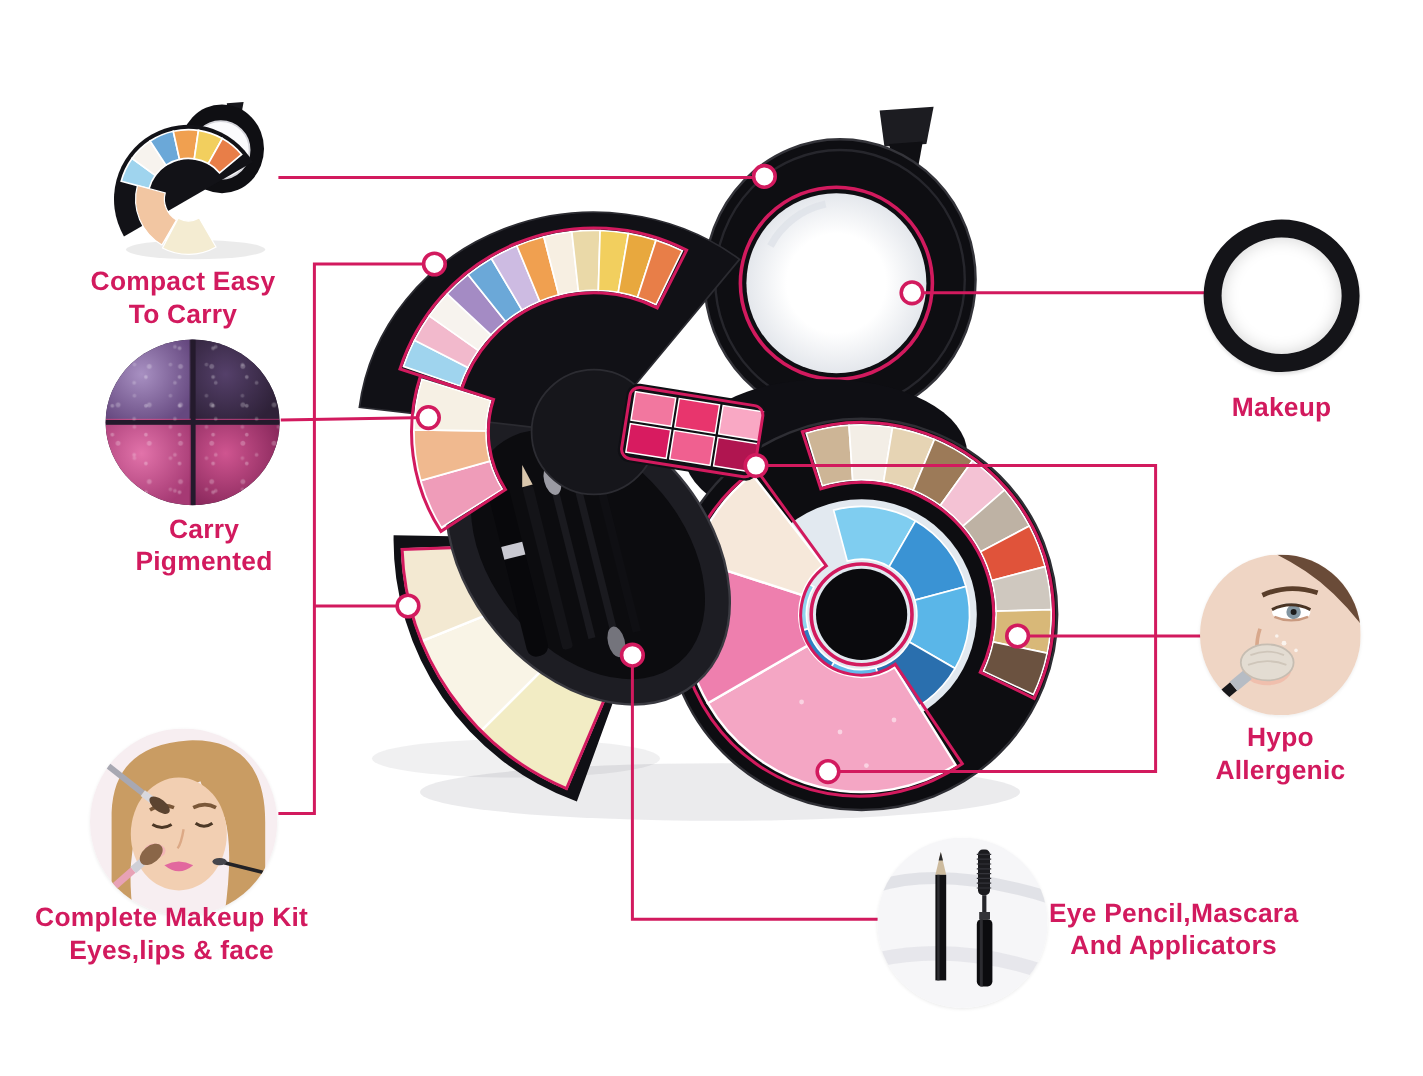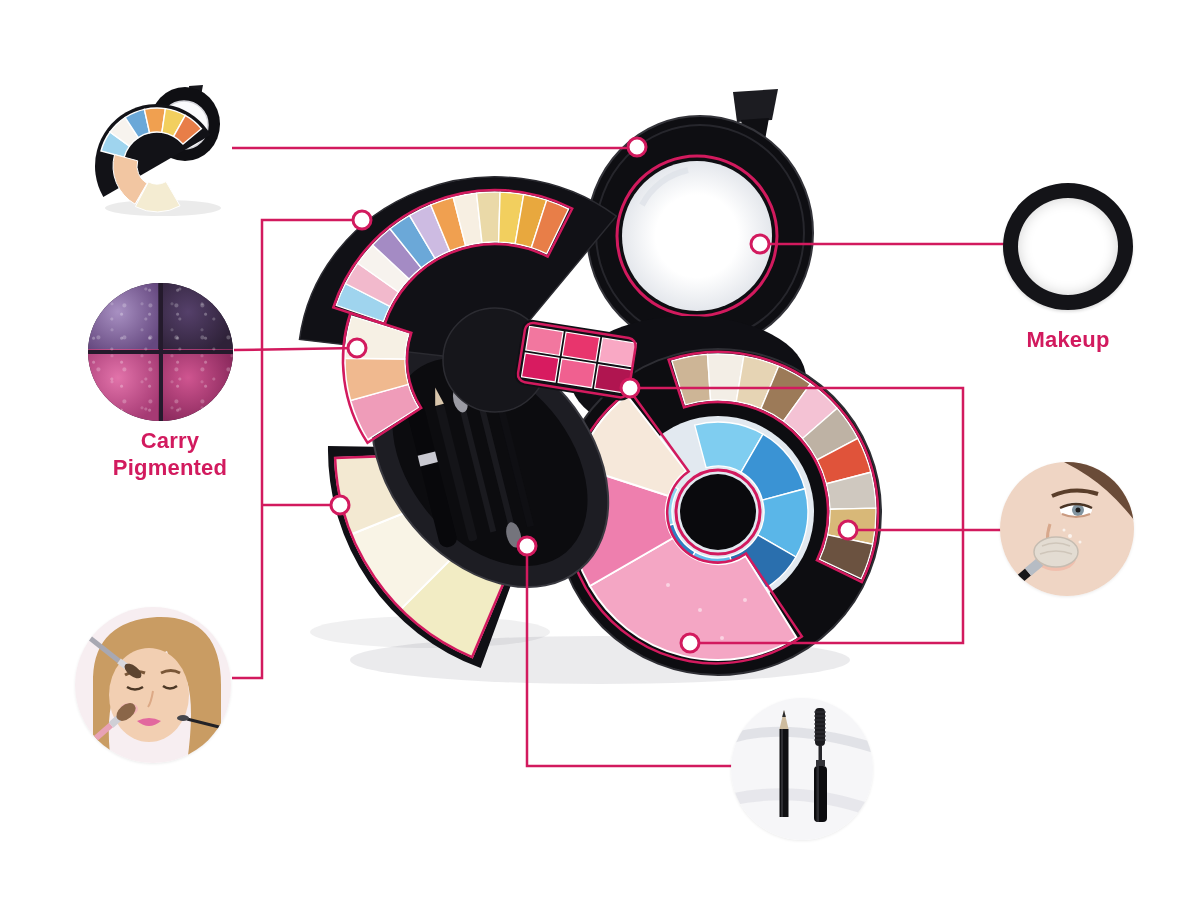--- a/index.html
+++ b/index.html
@@ -257,21 +257,37 @@
         <path d="M83 34 L95 34" stroke="#35353b" stroke-width="1"></path>
         <path d="M83 38 L95 38" stroke="#35353b" stroke-width="1"></path>
         <path d="M83 42 L95 42" stroke="#35353b" stroke-width="1"></path>
         <rect x="87.5" y="48" width="3.5" height="14" fill="#26262b"></rect>
         <rect x="85" y="62" width="9" height="6" fill="#333338"></rect>
         <rect x="83" y="68" width="13" height="56" rx="4" fill="#0c0c0f"></rect>
         <rect x="85.5" y="68" width="2.5" height="56" fill="#2c2c31"></rect>
       </svg>
   </div>
 
+  <div class="label" id="lbl-compact">
+    <span>Compact Easy</span><br>
+    <span>To Carry</span>
+  </div>
   <div class="label" id="lbl-pigment">
     <span>Carry</span><br>
     <span>Pigmented</span>
   </div>
+  <div class="label" id="lbl-kit">
+    <span>Complete Makeup Kit</span><br>
+    <span>Eyes,lips &amp; face</span>
+  </div>
   <div class="label" id="lbl-mirror">
     <span>Makeup</span>
   </div>
+  <div class="label" id="lbl-hypo">
+    <span>Hypo</span><br>
+    <span>Allergenic</span>
+  </div>
+  <div class="label" id="lbl-pencil">
+    <span>Eye Pencil,Mascara</span><br>
+    <span>And Applicators</span>
+  </div>
 
 </div>
 
 </body></html>

